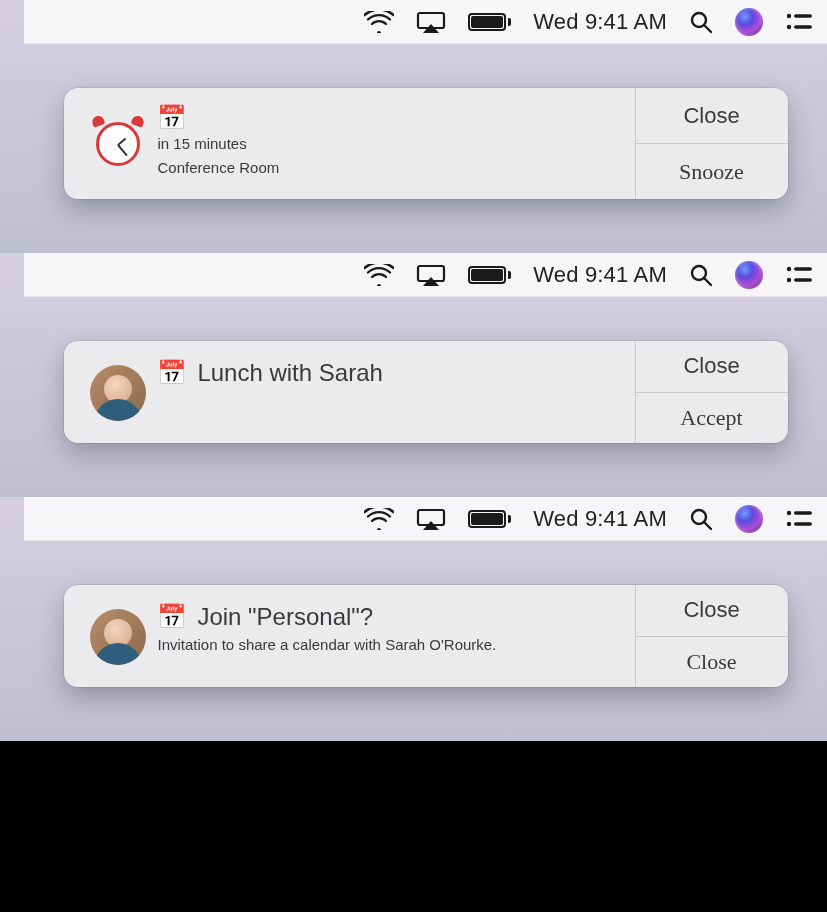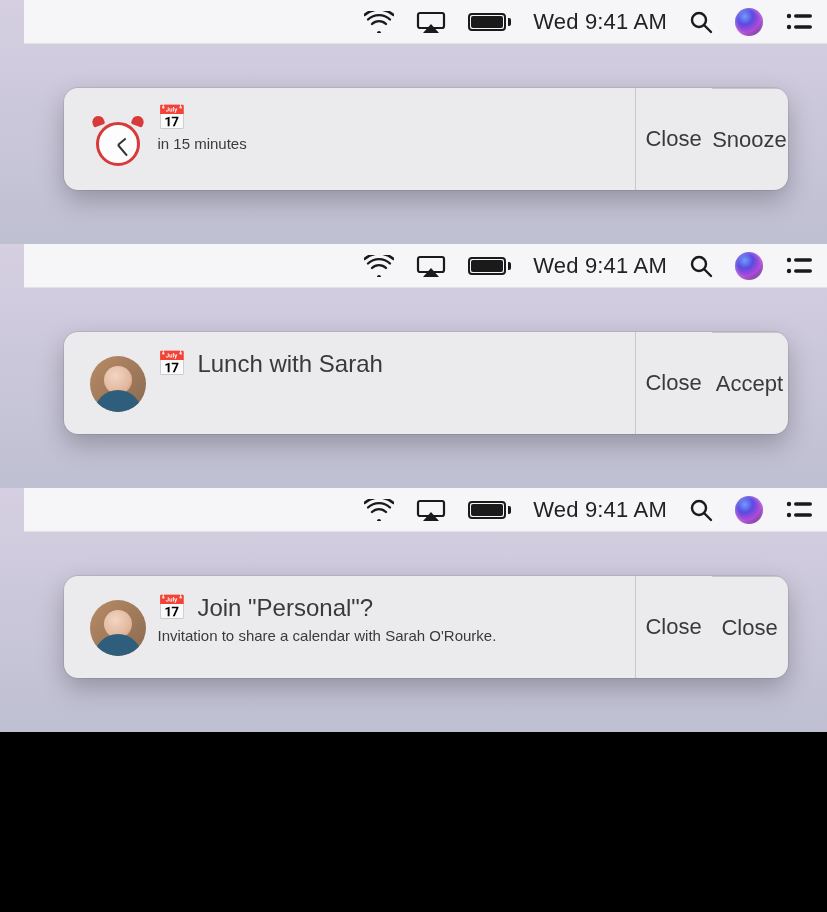--- a/index.html
+++ b/index.html
@@ -130,34 +130,35 @@
   .notif-line {
     font-size: 15px;
     color: #3a3a3c;
     margin-top: 4px;
     line-height: 1.3;
   }
   .notif-actions {
     width: 152px;
     border-left: 1px solid rgba(0,0,0,0.15);
     display: flex;
-    flex-direction: row;
+    flex-direction: column;
     text-align: center;
   }
   .notif-action {
     flex: 1;
     display: flex;
     align-items: center;
     justify-content: center;
     font-size: 22px;
     color: #3a3a3c;
     cursor: pointer;
   }
   .notif-action + .notif-action {
     border-top: 1px solid rgba(0,0,0,0.15);
+    font-family: Liberation Serif, serif;
   }
 
   
   .alarm-wrap { position: relative; width:56px; height:56px; }
   .alarm-face {
     position:absolute; left:6px; top:10px;
     width:44px; height:44px; border-radius:50%;
     background:#fdfdfd;
     border:3px solid #d83a3a;
     box-sizing:border-box;
@@ -253,20 +254,21 @@
                 <span class="hand h"></span>
                 <span class="hand m"></span>
               </span>
           </span>
         </div>
         <div class="notif-text-col">
           <div class="title-row">
             <span class="cal-emoji">📅</span>
           </div>
           <div class="notif-line">in 15 minutes</div>
+          <div class="notif-line">Conference Room</div>
         </div>
       </div>
       <div class="notif-actions">
         <div class="notif-action">Close</div>
         <div class="notif-action">Snooze</div>
       </div>
     </div>
   </div>
 </div>
 

